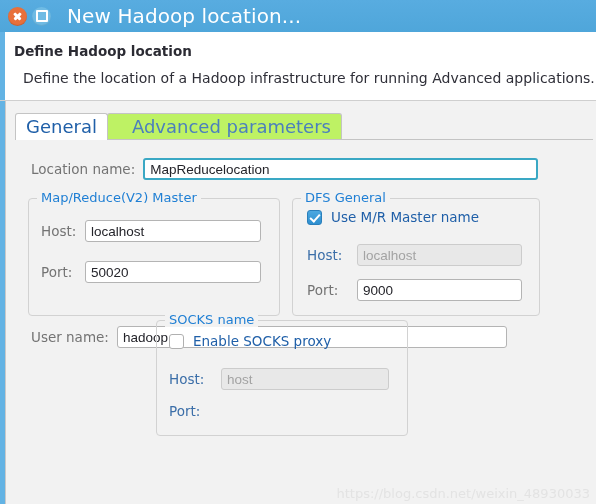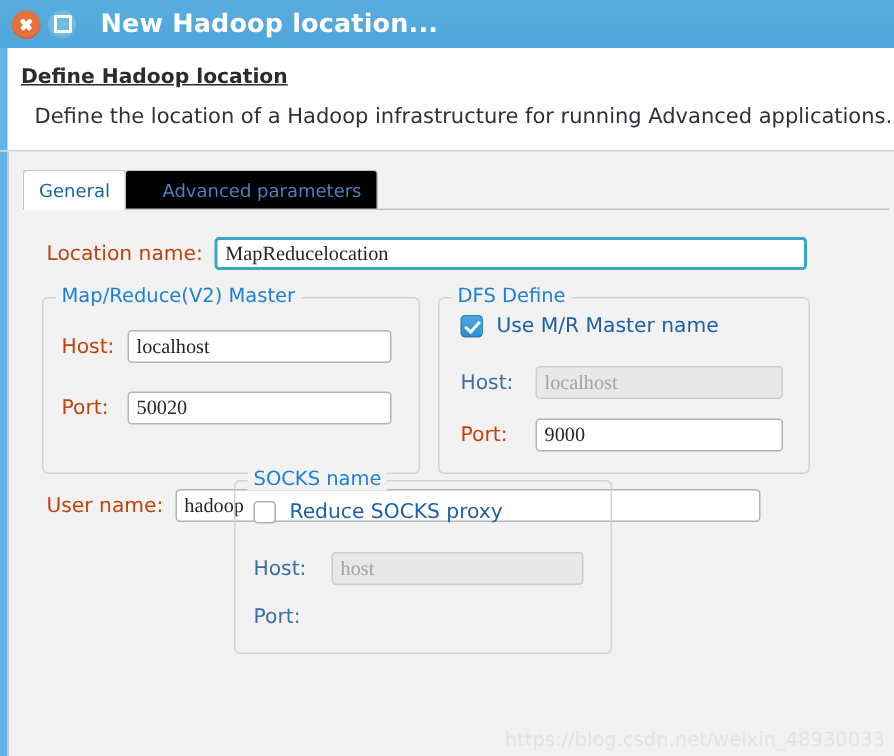--- a/index.html
+++ b/index.html
@@ -65,42 +65,41 @@
   .tb-max::before {
     content: "";
     width: 8px;
     height: 8px;
     border: 2px solid #ffffff;
     border-radius: 1px;
     display: block;
   }
   .tb-title {
     color: #ffffff;
-    font-size: 17px;
-    font-weight: bold;
+    font-size: 20px;
+    font-weight: normal;
     margin-left: 11px;
     letter-spacing: .1px;
     white-space: nowrap;
   }
 
   
   .header {
     background: #ffffff;
     border-left: 5px solid #63b3e4;
     padding: 9px 0 10px 0;
     box-sizing: border-box;
     height: 68px;
   }
   .header-title {
     color: #2b2b33;
     font-size: 13.5px;
     font-weight: bold;
     padding-left: 9px;
     line-height: 20px;
-    text-decoration: underline;
   }
   .header-desc {
     color: #2f2f38;
     font-size: 14px;
     padding-left: 18px;
     line-height: 22px;
     margin-top: 6px;
   }
   .header-sep {
     height: 1px;
@@ -126,40 +125,40 @@
   
   .tabs {
     position: absolute;
     left: 9px;
     top: 12px;
     display: flex;
     align-items: flex-end;
     height: 27px;
   }
   .tab {
-    font-size: 12px;
+    font-size: 18px;
     padding: 4px 10px 5px 10px;
     box-sizing: border-box;
     height: 27px;
     line-height: 18px;
     border: 1px solid #c4c4c4;
     border-bottom: none;
     border-radius: 3px 3px 0 0;
     white-space: nowrap;
     margin-top: 20px;
   }
   .tab-active {
     background: #ffffff;
     color: #1f5fa8;
     border-color: #c4c4c4;
     position: relative;
     z-index: 2;
   }
   .tab-inactive {
-    background: #000000;
+    background: #bef264;
     color: #4b7fbd;
     margin-left: -1px;
     padding-left: 24px;
   }
   .tab-underline {
     position: absolute;
     left: 9px;
     top: 38px;
     width: 578px;
     height: 1px;
@@ -173,30 +172,30 @@
     top: 39px;
     right: 0;
     bottom: 0;
   }
 
   .row {
     display: flex;
     align-items: center;
   }
   .label {
-    color: #c2410c;
+    color: #737373;
     font-size: 13.5px;
     white-space: nowrap;
   }
   .label-dim {
     color: #3b6ea8;
   }
 
   input.field {
-    font-family: Liberation Serif, serif;
+    font-family: Liberation Sans, sans-serif;
     font-size: 13.5px;
     color: #24242a;
     background: #ffffff;
     border: 1px solid #b4b4b4;
     border-radius: 3px;
     padding: 2px 5px;
     box-sizing: border-box;
     height: 22px;
     outline: none;
   }
@@ -393,21 +392,21 @@
             <input class="field" type="text" value="localhost" style="">
           </div>
 
           <div class="g-row" id="mr-port-row">
             <span class="label">Port:</span>
             <input class="field" type="text" value="50020" style="">
           </div>
         </div>
 
         <div class="group" id="group-dfs">
-          <span class="group-title">DFS Define</span>
+          <span class="group-title">DFS General</span>
 
           <div class="check-row" id="dfs-check-row">
             <span class="checkbox checked"></span>
             <span class="check-label">Use M/R Master name</span>
           </div>
 
           <div class="g-row" id="dfs-host-row">
             <span class="label label-dim">Host:</span>
             <input class="field disabled" type="text" disabled="" value="localhost" style="">
           </div>
@@ -421,21 +420,21 @@
         <div class="row" id="username-row">
           <span class="label">User name:</span>
           <input id="username-input" class="field" type="text" value="hadoop" style="">
         </div>
 
         <div class="group" id="group-socks">
           <span class="group-title">SOCKS name</span>
 
           <div class="check-row" id="socks-check-row">
             <span class="checkbox unchecked"></span>
-            <span class="check-label">Reduce SOCKS proxy</span>
+            <span class="check-label">Enable SOCKS proxy</span>
           </div>
 
           <div class="g-row" id="socks-host-row">
             <span class="label label-dim">Host:</span>
             <input class="field disabled" type="text" disabled="" value="host" style="">
           </div>
 
           <div class="g-row" id="socks-port-row">
             <span class="label label-dim">Port:</span>
           </div>

